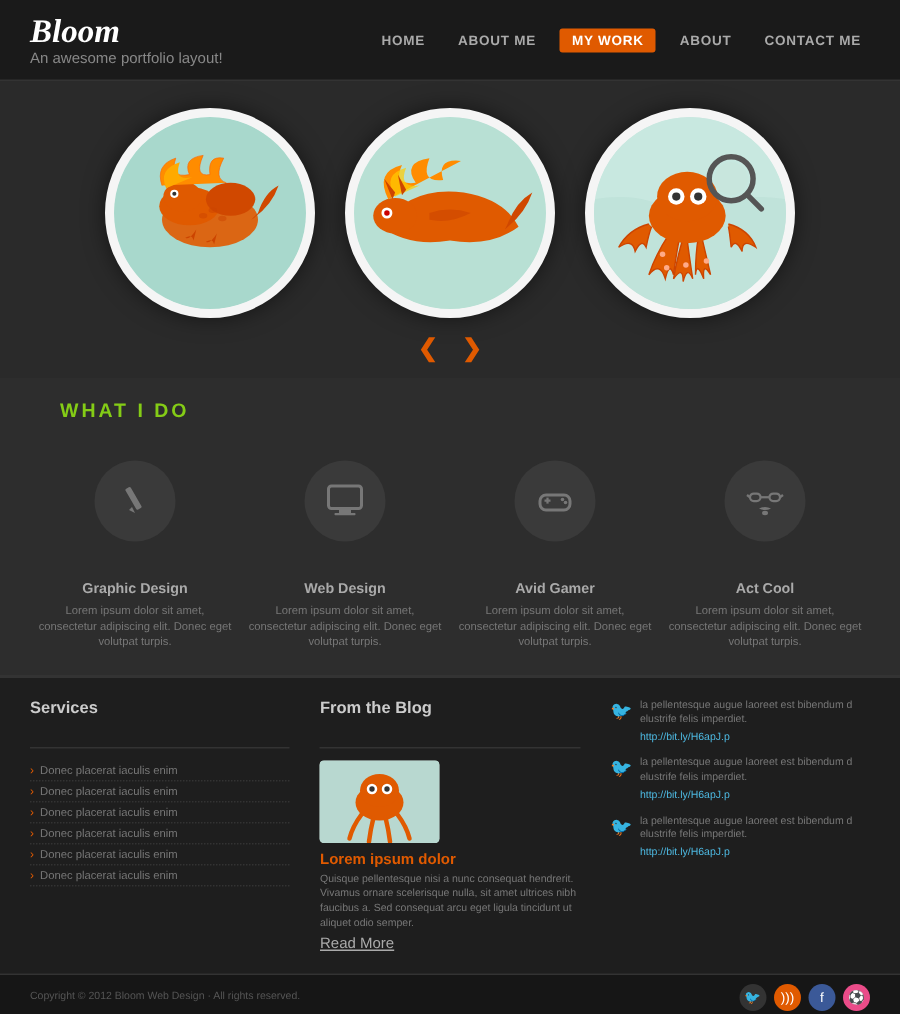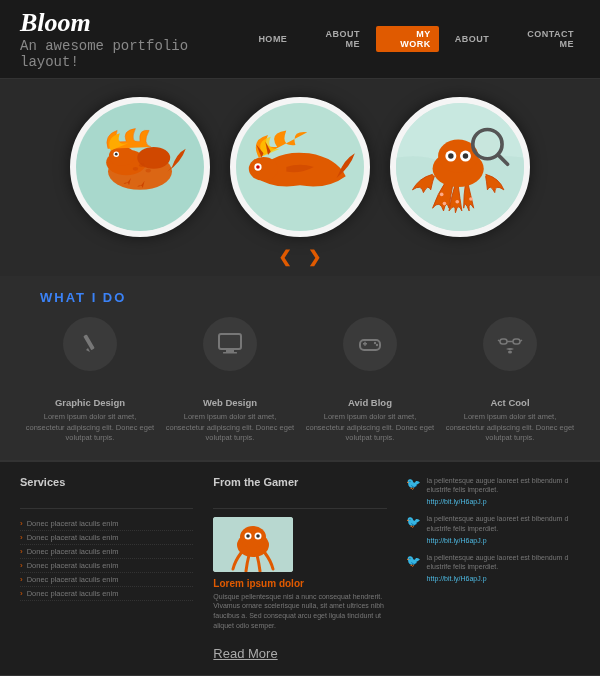--- a/index.html
+++ b/index.html
@@ -1,58 +1,58 @@
 <!DOCTYPE html>
 <html><head>
   <meta charset="utf-8">
   <style>
     * { margin: 0; padding: 0; box-sizing: border-box; }
     body { width: 600px; height: 676px; overflow: hidden; font-family: Arial, sans-serif; background: #2a2a2a; color: #ccc; font-size: 10px; }
 
     
     .header { background: #1a1a1a; display: flex; align-items: center; justify-content: space-between; padding: 8px 20px; border-bottom: 1px solid #333; }
     .logo-area { display: flex; flex-direction: column; }
-    .logo-text { font-family: Georgia, serif; font-style: italic; font-size: 26px; color: #fff; font-weight: bold; }
-    .logo-sub { font-size: 14px; color: #888; font-family: Liberation Mono, monospace; }
+    .logo-text { font-family: Georgia, serif; font-style: italic; font-size: 22px; color: #fff; font-weight: bold; }
+    .logo-sub { font-size: 10px; color: #888; }
     .nav { display: flex; gap: 10px; align-items: center; text-align: right; }
     .nav-item { color: #aaa; font-size: 9px; text-decoration: none; cursor: pointer; padding: 3px 6px; font-weight: bold; letter-spacing: 0.5px; }
     .nav-item.active { background: #e05a00; color: #fff; border-radius: 2px; padding: 3px 8px; }
 
     
     .hero { background: #2a2a2a; padding: 18px 0 10px; display: flex; flex-direction: column; align-items: center; }
     .circles-row { display: flex; justify-content: center; gap: 20px; align-items: center; }
     .circle-wrap { width: 140px; height: 140px; border-radius: 50%; overflow: hidden; border: 6px solid #f5f5f5; background: #cde8e0; position: relative; box-shadow: 0 0 15px rgba(0,0,0,0.5); }
     .circle-wrap svg { width: 100%; height: 100%; }
     .carousel-controls { display: flex; gap: 16px; margin-top: 10px; }
     .carousel-btn { color: #e05a00; font-size: 16px; cursor: pointer; font-weight: bold; }
 
     
     .what-section { background: #2d2d2d; padding: 14px 20px 16px; }
-    .section-title { font-size: 13px; color: #3b82f6; letter-spacing: 2px; font-weight: bold; margin-bottom: 12px; text-align: left; padding-left: 20px; }
+    .section-title { font-size: 13px; color: #84cc16; letter-spacing: 2px; font-weight: bold; margin-bottom: 26px; text-align: left; padding-left: 20px; }
     .services-row { display: flex; justify-content: space-around; align-items: flex-start; }
     .service-item { display: flex; flex-direction: column; align-items: center; width: 130px; text-align: center; }
     .service-icon-circle { width: 54px; height: 54px; border-radius: 50%; background: #3a3a3a; display: flex; align-items: center; justify-content: center; margin-bottom: 6px; }
     .service-icon-circle svg { width: 28px; height: 28px; fill: #777; }
     .service-name { font-size: 9.5px; color: #aaa; margin-bottom: 4px; font-weight: bold; margin-top: 20px; }
     .service-desc { font-size: 7.5px; color: #777; line-height: 1.4; }
 
     
     .footer-top { background: #1e1e1e; padding: 14px 20px; display: flex; gap: 20px; border-top: 2px solid #333; }
     .footer-col { flex: 1; }
     .footer-col-title { font-size: 11px; color: #ccc; font-weight: bold; margin-bottom: 8px; border-bottom: 1px solid #333; padding-bottom: 20px; }
     .services-list { list-style: none; }
     .services-list li { font-size: 7.5px; color: #777; padding: 2px 0; border-bottom: 1px dotted #333; display: flex; align-items: center; gap: 4px; cursor: pointer; }
     .arrow-right { color: #e05a00; font-size: 8px; }
 
     .blog-preview { display: flex; flex-direction: column; }
     .blog-img { width: 80px; height: 55px; border-radius: 3px; overflow: hidden; background: #cde8e0; flex-shrink: 0; margin-bottom: 6px; }
     .blog-img svg { width: 100%; height: 100%; }
     .blog-title { font-size: 10px; color: #e05a00; font-weight: bold; margin-bottom: 3px; }
     .blog-text { font-size: 7px; color: #777; line-height: 1.4; margin-bottom: 3px; }
-    .read-more { font-size: 13px; color: #aaa; text-decoration: underline; cursor: pointer; margin-top: 12px; }
+    .read-more { font-size: 10px; color: #aaa; text-decoration: underline; cursor: pointer; }
 
     .twitter-col { flex: 1; }
     .tweet { display: flex; gap: 5px; margin-bottom: 8px; align-items: flex-start; }
     .tweet-bird { color: #4db8e0; font-size: 12px; flex-shrink: 0; margin-top: 1px; }
     .tweet-text { font-size: 7px; color: #777; line-height: 1.4; }
     .tweet-link { color: #4db8e0; font-size: 7px; }
 
     
     .footer-bottom { background: #161616; padding: 6px 20px; display: flex; justify-content: space-between; align-items: center; border-top: 1px solid #333; }
     .footer-copy { font-size: 7px; color: #555; }
@@ -201,21 +201,21 @@
     <div class="service-item">
       <div class="service-icon-circle">
         <svg viewBox="0 0 28 28" xmlns="http://www.w3.org/2000/svg">
           <rect x="4" y="10" width="20" height="10" rx="4" fill="none" stroke="#777" stroke-width="2"></rect>
           <rect x="7" y="13" width="4" height="1.5" fill="#777"></rect>
           <rect x="8.25" y="11.75" width="1.5" height="4" fill="#777"></rect>
           <circle cx="19" cy="13" r="1.2" fill="#777"></circle>
           <circle cx="21" cy="15" r="1.2" fill="#777"></circle>
         </svg>
       </div>
-      <span class="service-name">Avid Blog</span>
+      <span class="service-name">Avid Gamer</span>
       <span class="service-desc">Lorem ipsum dolor sit amet, consectetur adipiscing elit. Donec eget volutpat turpis.</span>
     </div>
 
     <div class="service-item">
       <div class="service-icon-circle">
         <svg viewBox="0 0 28 28" xmlns="http://www.w3.org/2000/svg">
 
           <rect x="4" y="9" width="7" height="5" rx="2.5" fill="none" stroke="#777" stroke-width="1.5"></rect>
           <rect x="17" y="9" width="7" height="5" rx="2.5" fill="none" stroke="#777" stroke-width="1.5"></rect>
           <line x1="11" y1="11.5" x2="17" y2="11.5" stroke="#777" stroke-width="1.5"></line>
@@ -259,21 +259,21 @@
           <span>Donec placerat iaculis enim</span>
         </li>
       <li>
           <span class="arrow-right">›</span>
           <span>Donec placerat iaculis enim</span>
         </li>
     </ul>
   </div>
 
   <div class="footer-col">
-    <div class="footer-col-title">From the Gamer</div>
+    <div class="footer-col-title">From the Blog</div>
     <div class="blog-preview">
       <div class="blog-img">
         <svg viewBox="0 0 80 55" xmlns="http://www.w3.org/2000/svg">
           <rect width="80" height="55" fill="#b8d8d0"></rect>
 
           <ellipse cx="40" cy="28" rx="16" ry="12" fill="#e05a00"></ellipse>
           <ellipse cx="40" cy="20" rx="13" ry="11" fill="#e05a00"></ellipse>
           <circle cx="35" cy="19" r="3.5" fill="#fff"></circle>
           <circle cx="35" cy="19" r="1.8" fill="#333"></circle>
           <circle cx="45" cy="19" r="3.5" fill="#fff"></circle>

